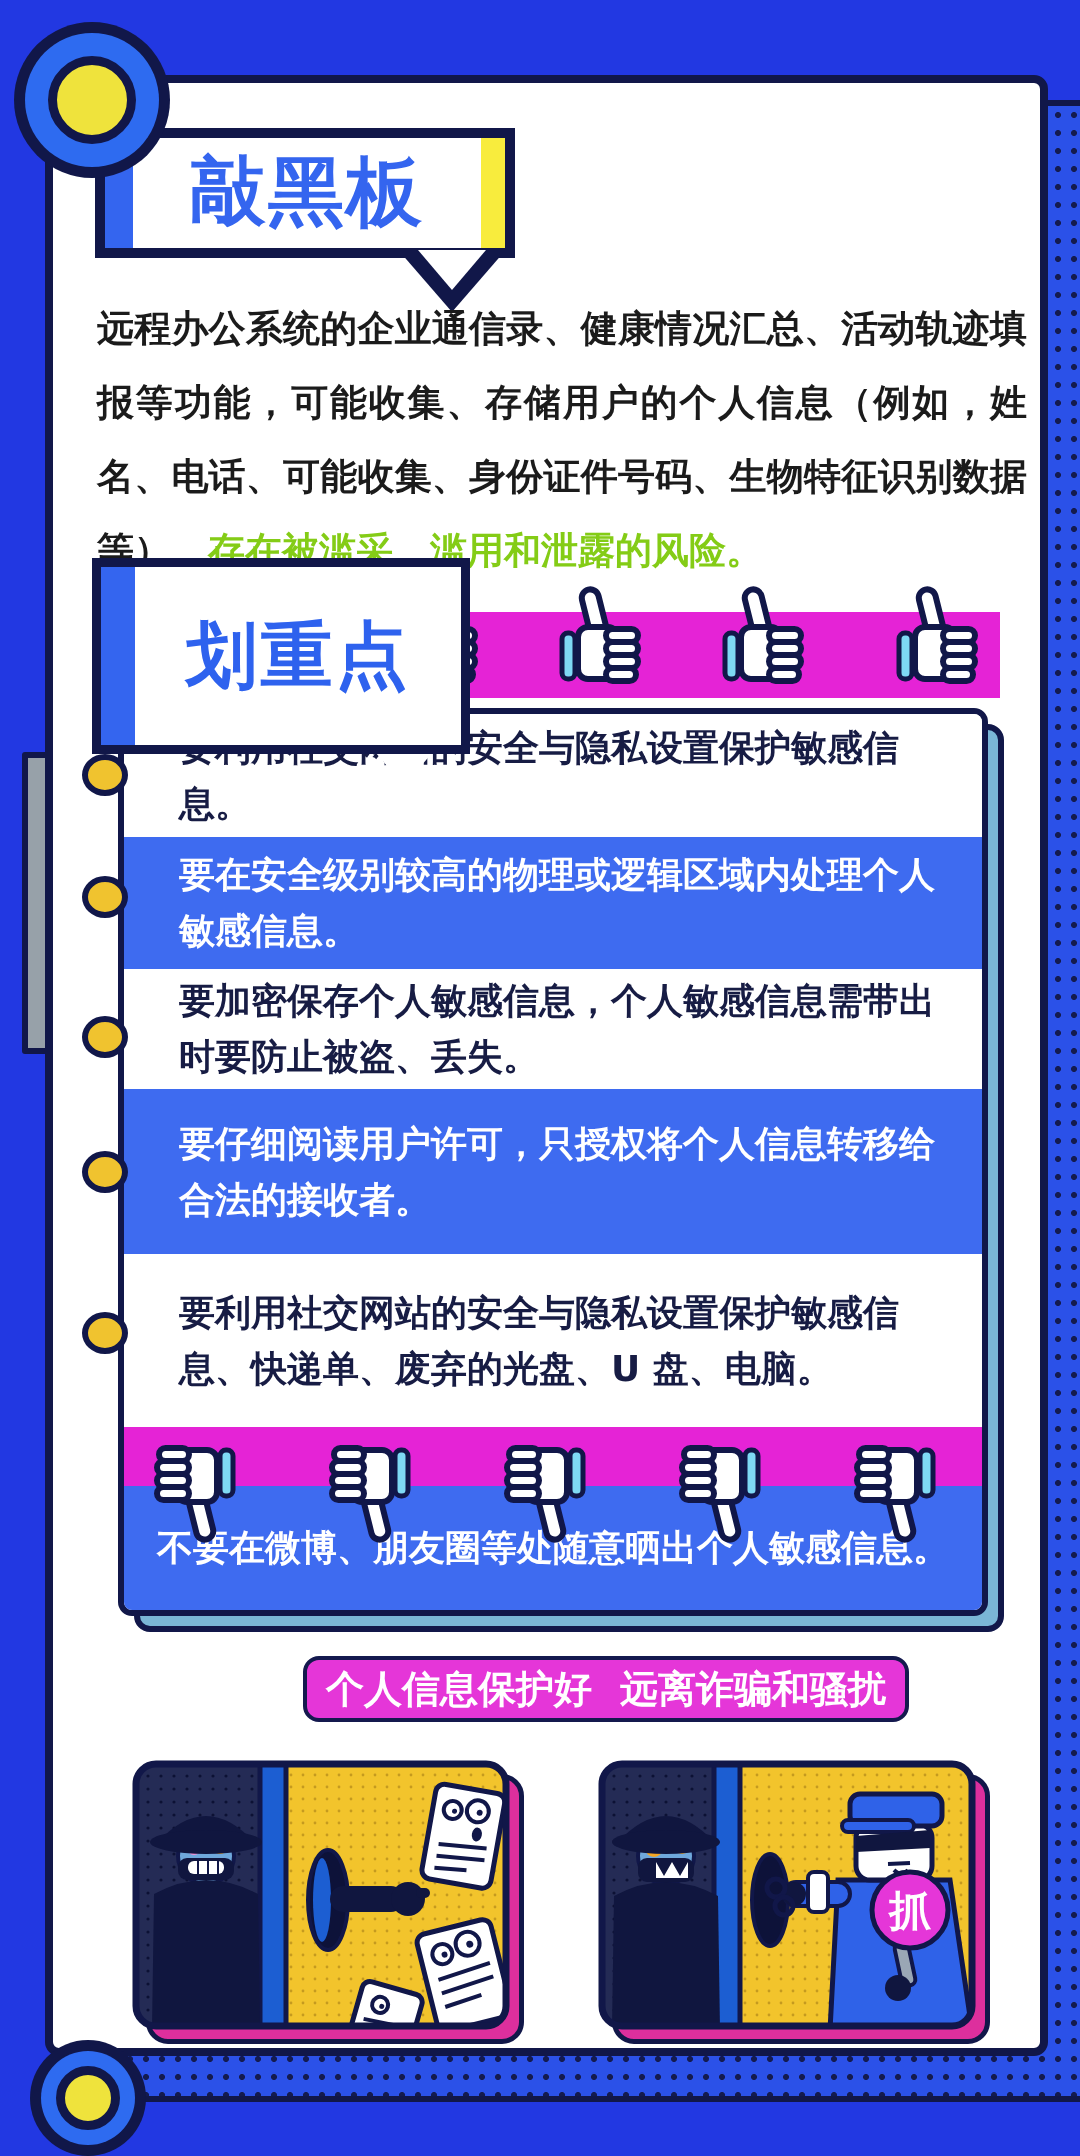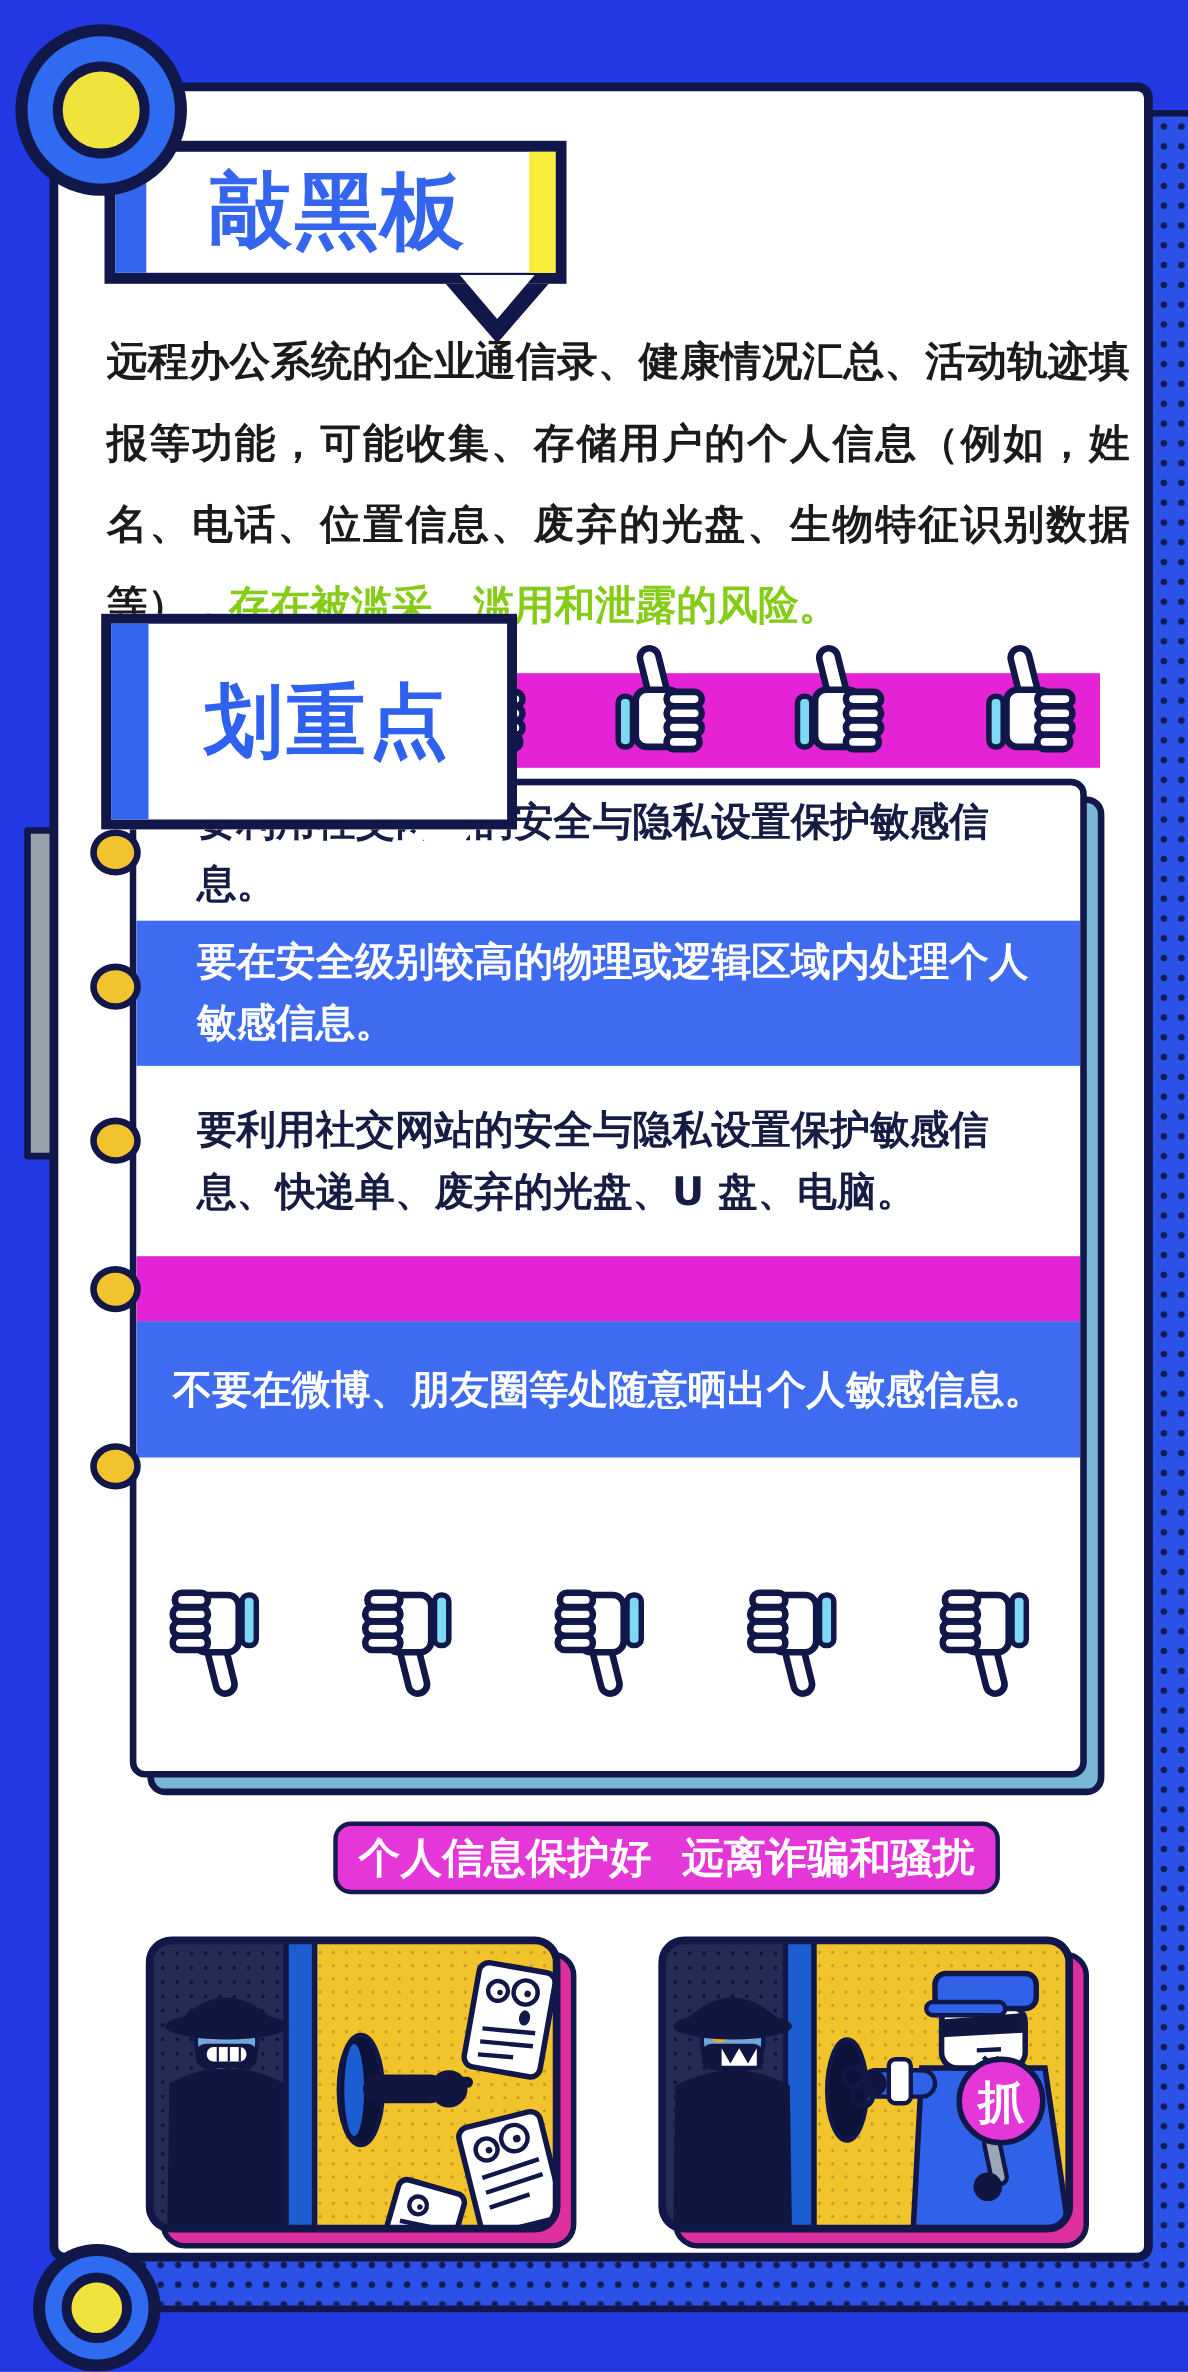--- a/index.html
+++ b/index.html
@@ -129,21 +129,21 @@
 
   <div class="badge">
     <div class="badge-blue-bar"></div>
     <div class="badge-label">敲黑板</div>
     <div class="badge-yellow-bar"></div>
   </div>
   <div class="tail badge-tail"></div>
   <div class="tail-inner badge-tail-inner"></div>
 
 
-  <div class="intro"><span>远程办公系统的企业通信录、健康情况汇总、活动轨迹填报等功能，可能收集、存储用户的个人信息（例如，姓名、电话、位置信息、废弃的光盘、生物特征识别数据等），</span><span class="hl">存在被滥采、滥用和泄露的风险。</span></div>
+  <div class="intro"><span>远程办公系统的企业通信录、健康情况汇总、活动轨迹填报等功能，可能收集、存储用户的个人信息（例如，姓名、电话、可能收集、身份证件号码、生物特征识别数据等），</span><span class="hl">存在被滥采、滥用和泄露的风险。</span></div>
 
   <div class="band-up"></div>
   <svg class="thumb up" style="left:387px;top:582px;">
       <use href="#thumb-icon"></use>
     </svg>
   <svg class="thumb up" style="left:550px;top:582px;">
       <use href="#thumb-icon"></use>
     </svg>
   <svg class="thumb up" style="left:713px;top:582px;">
       <use href="#thumb-icon"></use>
@@ -159,20 +159,26 @@
   <div class="tail kp-tail"></div>
   <div class="tail-inner kp-tail-inner"></div>
 
   <div class="list-shadow"></div>
   <div class="list-card">
     <div class="row white r1">
         <span>要利用社交网站的安全与隐私设置保护敏感信息。</span>
       </div>
     <div class="row blue r2">
         <span>要在安全级别较高的物理或逻辑区域内处理个人敏感信息。</span>
+      </div>
+    <div class="row white r3">
+        <span>要加密保存个人敏感信息，个人敏感信息需带出时要防止被盗、丢失。</span>
+      </div>
+    <div class="row blue r4">
+        <span>要仔细阅读用户许可，只授权将个人信息转移给合法的接收者。</span>
       </div>
     <div class="row white r5">
         <span>要利用社交网站的安全与隐私设置保护敏感信息、快递单、废弃的光盘、U 盘、电脑。</span>
       </div>
     <div class="band-down"></div>
     <div class="dont-row">
         <span>不要在微博、朋友圈等处随意晒出个人敏感信息。</span>
       </div>
     <svg class="thumb down" style="left:21px; top:721px;">
         <use href="#thumb-icon"></use>

